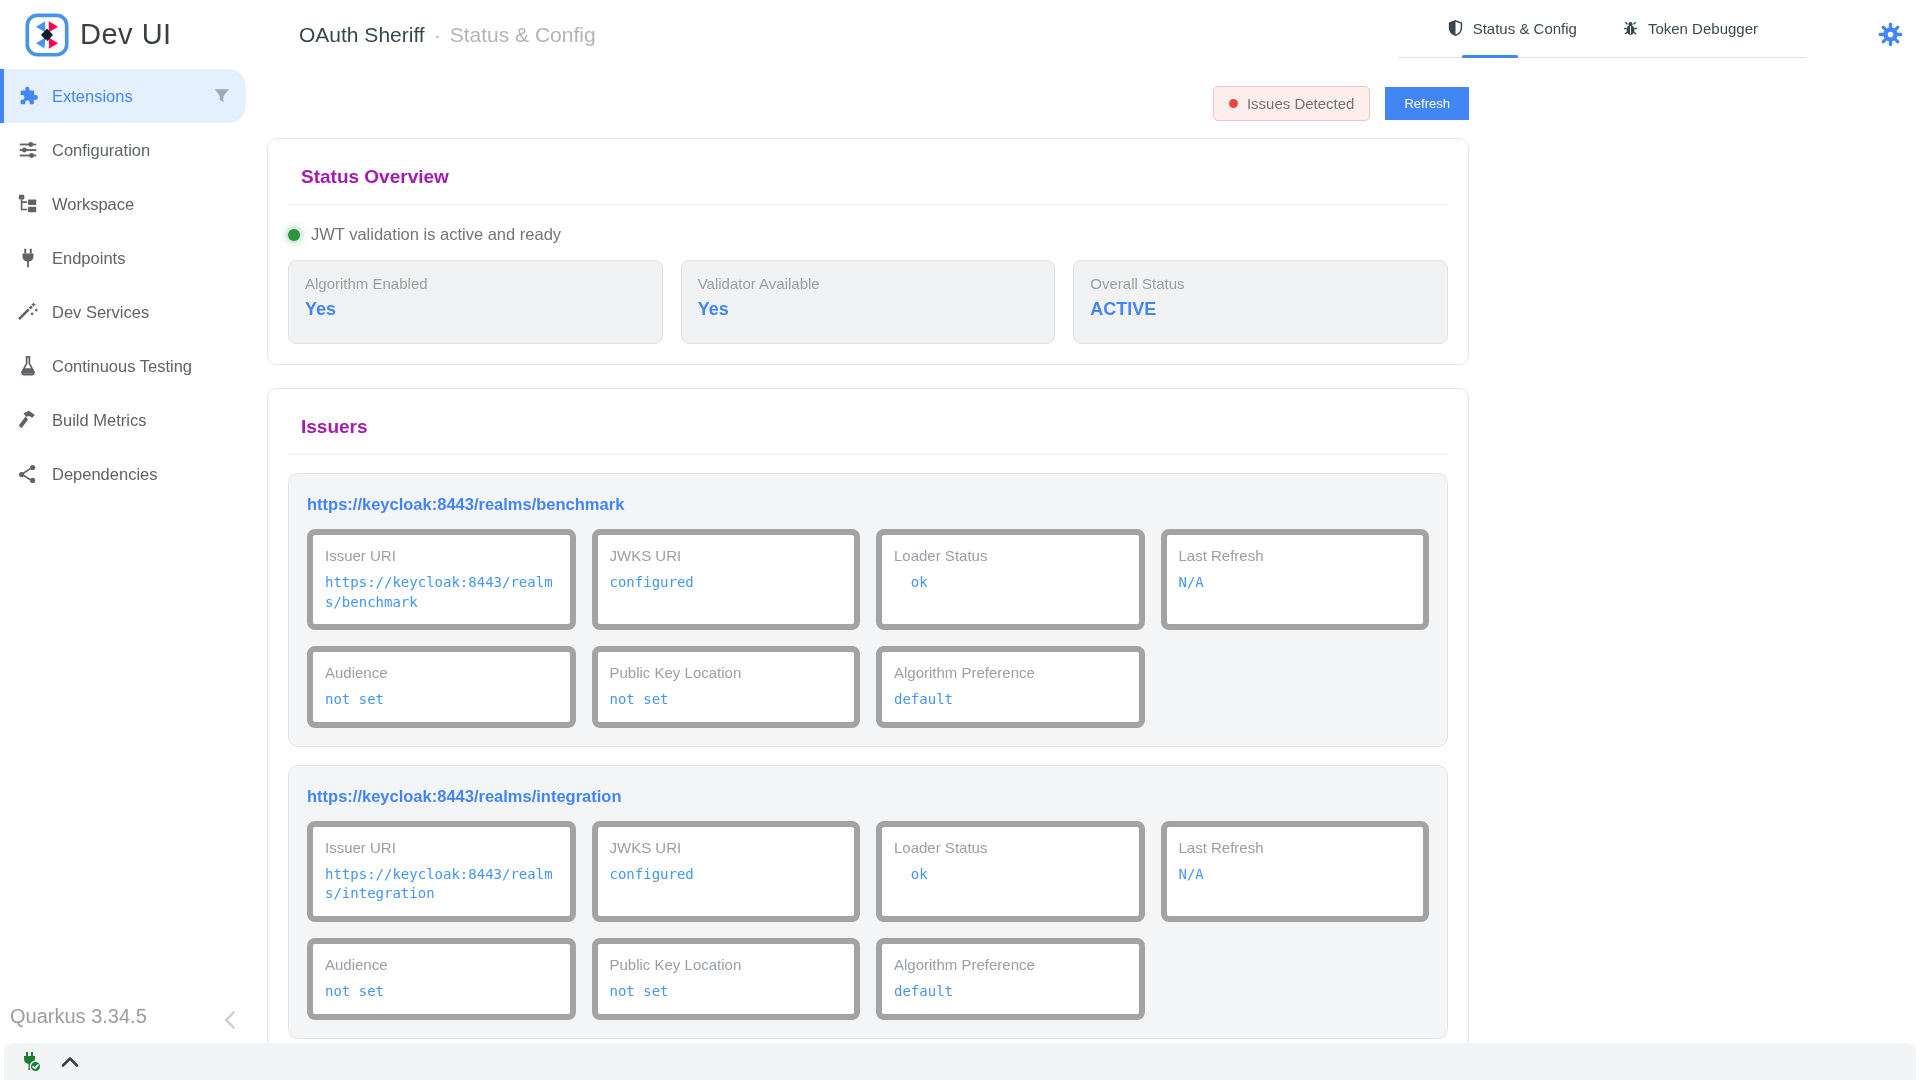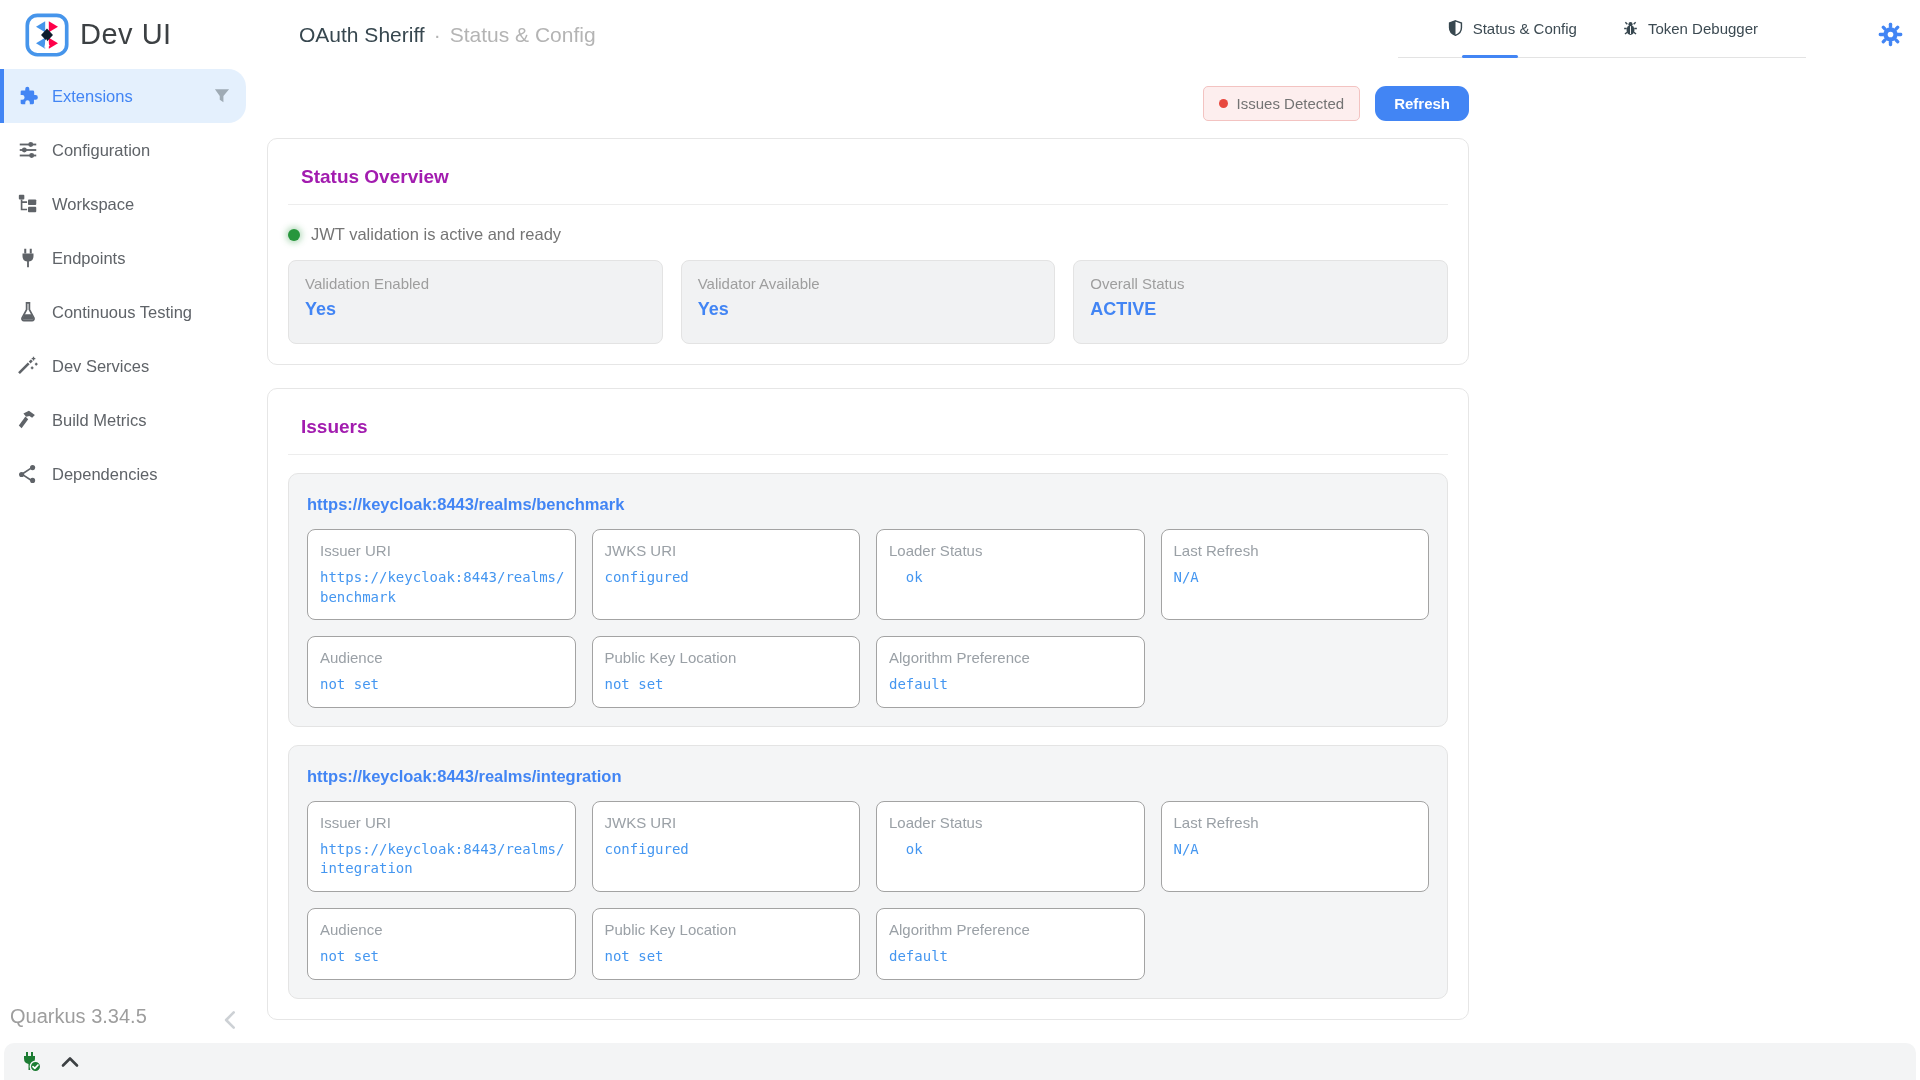--- a/index.html
+++ b/index.html
@@ -36,23 +36,23 @@
   .collapse-btn { position:absolute; right:2px; bottom:0; cursor:pointer; display:flex; }
 
   
   .main { position:absolute; left:246px; top:69px; right:0; bottom:0; padding:17px 0 0 21px; }
   .actions-row { width:1202px; display:flex; justify-content:flex-end; align-items:center;
                  gap:15px; margin-bottom:17px; }
   .issues-badge { display:flex; align-items:center; gap:9px; border:1px solid #f3c3c1;
                   background:#fdeeee; color:#737373; font-size:15px; border-radius:5px;
                   padding:8px 15px; }
   .issues-dot { width:9px; height:9px; border-radius:50%; background:#e8483e; }
-  .refresh-btn { background:#4285f4; color:#fff; border:none; font-size:15px;
-                 font-family:"Liberation Sans",sans-serif; border-radius:11px;
-                 padding:9px 19px; cursor:pointer;font-weight:bold; }
+  .refresh-btn { background:#4285f4; color:#fff; border:none; font-size:13px;
+                 font-family:"Liberation Sans",sans-serif; border-radius:0;
+                 padding:9px 19px; cursor:pointer; }
 
   .card { width:1202px; background:#fff; border:1px solid #e6e6e6; border-radius:10px;
           padding:0 18px; }
   .card-title { color:#a21caf; font-size:19px; font-weight:bold; padding:27px 2px 16px;margin-left:13px; }
   .card-divider { border-bottom:1px solid #ededed; margin:0 2px; }
 
   
   .status-card { margin-bottom:23px; }
   .status-line { display:flex; align-items:center; gap:11px; margin:20px 2px 0;
                  font-size:16.5px; color:#757575; }
@@ -65,21 +65,21 @@
   .stat-value { margin-top:7px; font-size:18px; font-weight:bold; color:#4285f4; }
 
   
   .issuers-card { margin-bottom:25px; }
   .issuer-group { background:#f4f5f6; border:1px solid #e4e4e4; border-radius:10px;
                   padding:15px 18px 18px; margin:18px 2px 0; }
   .issuer-group:last-child { margin-bottom:20px; }
   .issuer-name { color:#4285f4; font-size:16.5px; font-weight:bold; margin:6px 0 15px; }
   .fields-grid { display:grid; grid-template-columns:repeat(4,1fr); gap:16px; }
   .fields-grid + .fields-grid { margin-top:16px;gap:16px; }
-  .field-box { background:#fff; border:1px solid #a3a3a3; border-radius:8px;
+  .field-box { background:#fff; border:6px solid #a3a3a3; border-radius:8px;
                padding:12px 4px 12px 12px; }
   .row1 .field-box { min-height:86px; }
   .row2 .field-box { min-height:68px; }
   .field-label { font-size:15px; color:#9aa0a6; }
   .field-value { margin-top:9px; font-family:"DejaVu Sans Mono", monospace; font-size:14px;
                  color:#4496f0; white-space:pre-wrap; word-break:break-all; line-height:1.4; }
 
   .peek-card { width:1202px; height:60px; background:#fff; border:1px solid #e6e6e6;
                border-radius:10px; }
 
@@ -266,32 +266,32 @@
         <span class="ni-icon">
           <svg width="22" height="22" viewBox="0 0 24 24" style="color: rgb(95, 99, 104);">
             <use href="#i-plug"></use>
           </svg>
         </span>
         <span>Endpoints</span>
       </div>
       <div class="nav-item">
         <span class="ni-icon">
           <svg width="22" height="22" viewBox="0 0 24 24" style="color: rgb(95, 99, 104);">
+            <use href="#i-wand"></use>
+          </svg>
+        </span>
+        <span>Dev Services</span>
+      </div>
+      <div class="nav-item">
+        <span class="ni-icon">
+          <svg width="22" height="22" viewBox="0 0 24 24" style="color: rgb(95, 99, 104);">
             <use href="#i-flask"></use>
           </svg>
         </span>
         <span>Continuous Testing</span>
-      </div>
-      <div class="nav-item">
-        <span class="ni-icon">
-          <svg width="22" height="22" viewBox="0 0 24 24" style="color: rgb(95, 99, 104);">
-            <use href="#i-wand"></use>
-          </svg>
-        </span>
-        <span>Dev Services</span>
       </div>
       <div class="nav-item">
         <span class="ni-icon">
           <svg width="22" height="22" viewBox="0 0 24 24" style="color: rgb(95, 99, 104);">
             <use href="#i-hammer"></use>
           </svg>
         </span>
         <span>Build Metrics</span>
       </div>
       <div class="nav-item">
@@ -323,21 +323,21 @@
 
   <div class="card status-card">
     <div class="card-title">Status Overview</div>
     <div class="card-divider"></div>
     <div class="status-line">
       <span class="green-dot"></span>
       <span>JWT validation is active and ready</span>
     </div>
     <div class="stats-row" id="stats-host">
         <div class="stat-box">
-          <div class="stat-label">Validation Enabled</div>
+          <div class="stat-label">Algorithm Enabled</div>
           <div class="stat-value">Yes</div>
         </div>
         <div class="stat-box">
           <div class="stat-label">Validator Available</div>
           <div class="stat-value">Yes</div>
         </div>
         <div class="stat-box">
           <div class="stat-label">Overall Status</div>
           <div class="stat-value">ACTIVE</div>
         </div>

